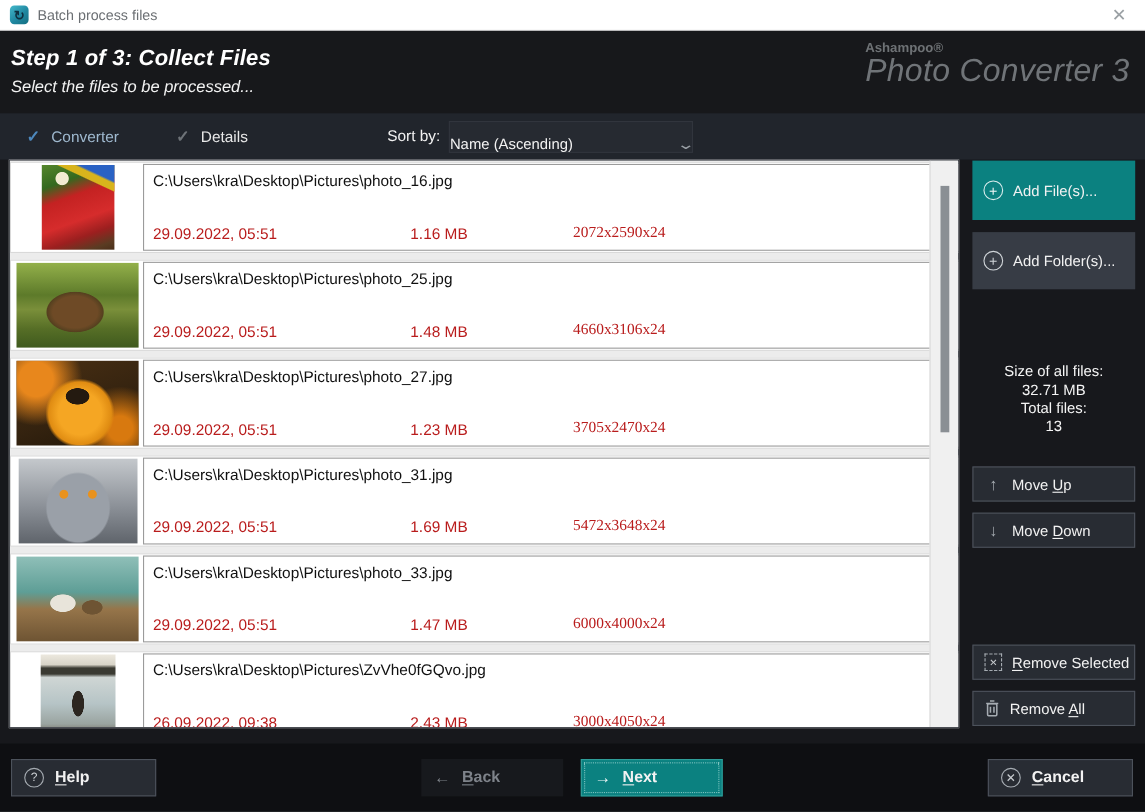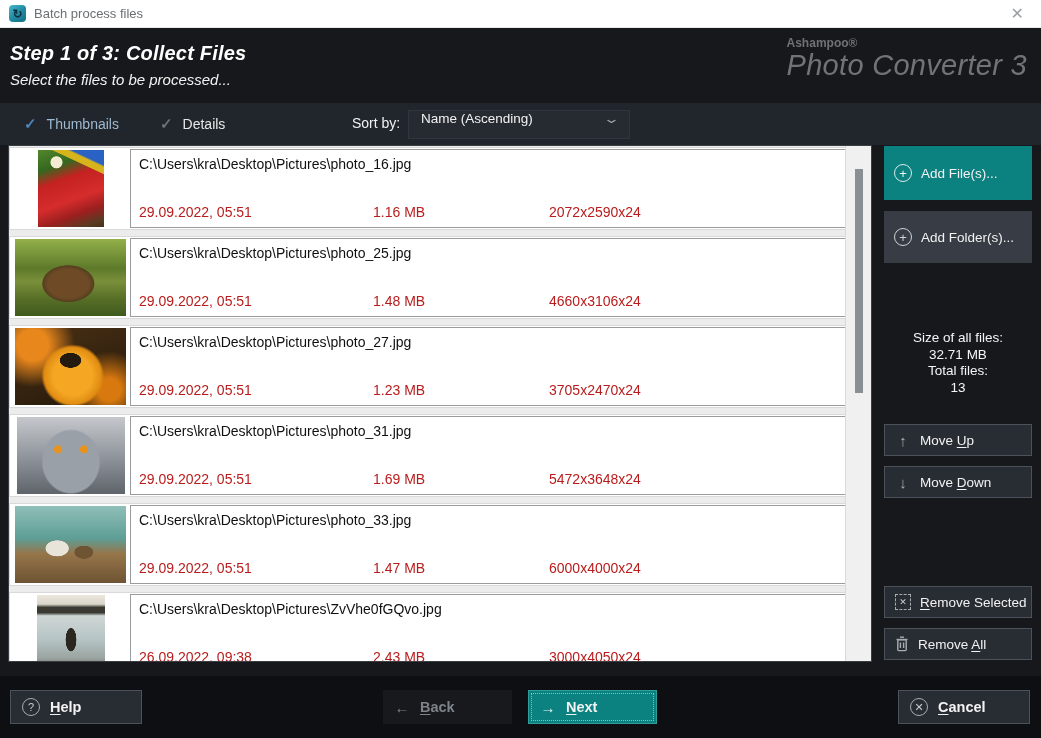--- a/index.html
+++ b/index.html
@@ -48,21 +48,21 @@
   .tab-details { left:160px; }
   .check { font-size:15px; font-weight:bold; }
   .check-active { color:#4d88bd; }
   .check-inactive { color:#6e7378; }
   .tab-label-active { color:#9fb9cf; }
   .tab-label-inactive { color:#e8e8e8; }
   .sort-label { position:absolute; left:352px; top:12px; font-size:14px; color:#f2f2f2; }
   .sort-select {
     position:absolute; left:408px; top:7px; width:222px; height:29px;
     background:#262a31; border:1px solid #31353d; color:#f2f2f2;
-    font-size:13.5px; display:flex; align-items:flex-start; padding:0 12px; cursor:default;
+    font-size:13.5px; display:flex; align-items:flex-end; padding:0 0; cursor:default;
   }
   .chevron { margin-left:auto; color:#9aa0a6; font-size:13px; transform:scaleX(1.6); }
 
   
   .list-panel {
     position:absolute; left:8px; top:145px; width:864px; height:517px;
     background:#ececec; overflow:hidden; border:1px solid #3a3d44;
   }
   .rows { position:absolute; left:0; top:0; width:915px; padding-top:1px; }
   .file-row {
@@ -73,21 +73,21 @@
     display:flex; align-items:center; justify-content:center; }
   .thumb { height:77px; }
   .info-box {
     position:absolute; left:120px; right:4px; top:1px; bottom:1px;
     border:1px solid #9b9b9b; background:#fff;
   }
   .path { position:absolute; left:8px; top:6px; font-size:14px; color:#101010; white-space:nowrap; }
   .meta { position:absolute; bottom:7px; font-size:14px; color:#b91c1c; white-space:nowrap; }
   .meta-date { left:8px; }
   .meta-size { left:242px; }
-  .meta-res { left:418px; }
+  .meta-res { left:390px;font-family:Liberation Serif, serif; }
 
   
   .t-parrot { width:66px;
     background:
       radial-gradient(circle at 28% 16%, #f3ecd2 0 7%, transparent 8%),
       linear-gradient(205deg, #2a62c4 0 14%, #d8b41c 16% 22%, transparent 23%),
       linear-gradient(160deg, #55862c 0%, #33691f 22%, #c42222 38%, #d62c2c 62%, #9c1f1f 78%, #5a3b22 92%, #4a2f1a 100%);
   }
   .t-hedgehog { width:111px;
     background:
@@ -186,21 +186,21 @@
   <div class="step-sub">Select the files to be processed...</div>
   <div class="brand">
     <div class="brand-top">Ashampoo®</div>
     <div class="brand-bottom">Photo Converter 3</div>
   </div>
 </div>
 
 <div class="tabbar dots">
   <div class="tab tab-thumbnails">
     <span class="check check-active">✓</span>
-    <span class="tab-label-active">Thumbnails</span>
+    <span class="tab-label-active">Converter</span>
   </div>
   <div class="tab tab-details">
     <span class="check check-inactive">✓</span>
     <span class="tab-label-inactive">Details</span>
   </div>
   <span class="sort-label">Sort by:</span>
   <div class="sort-select">
     <span>Name (Ascending)</span>
     <span class="chevron">⌄</span>
   </div>

